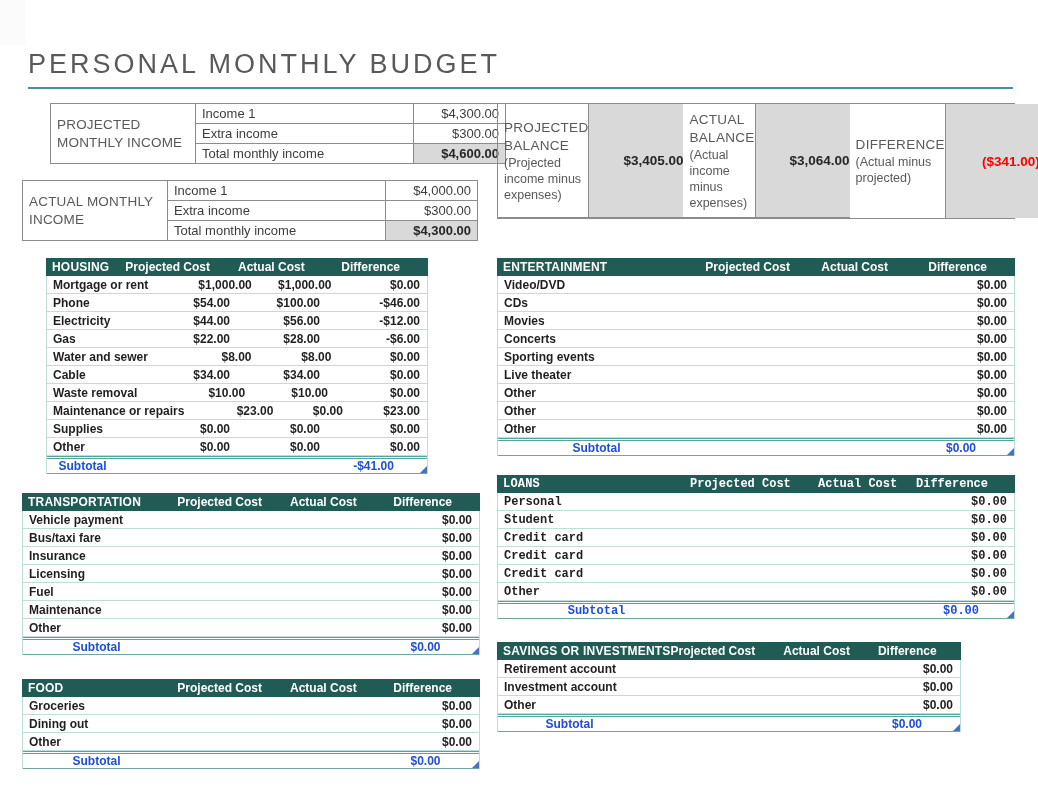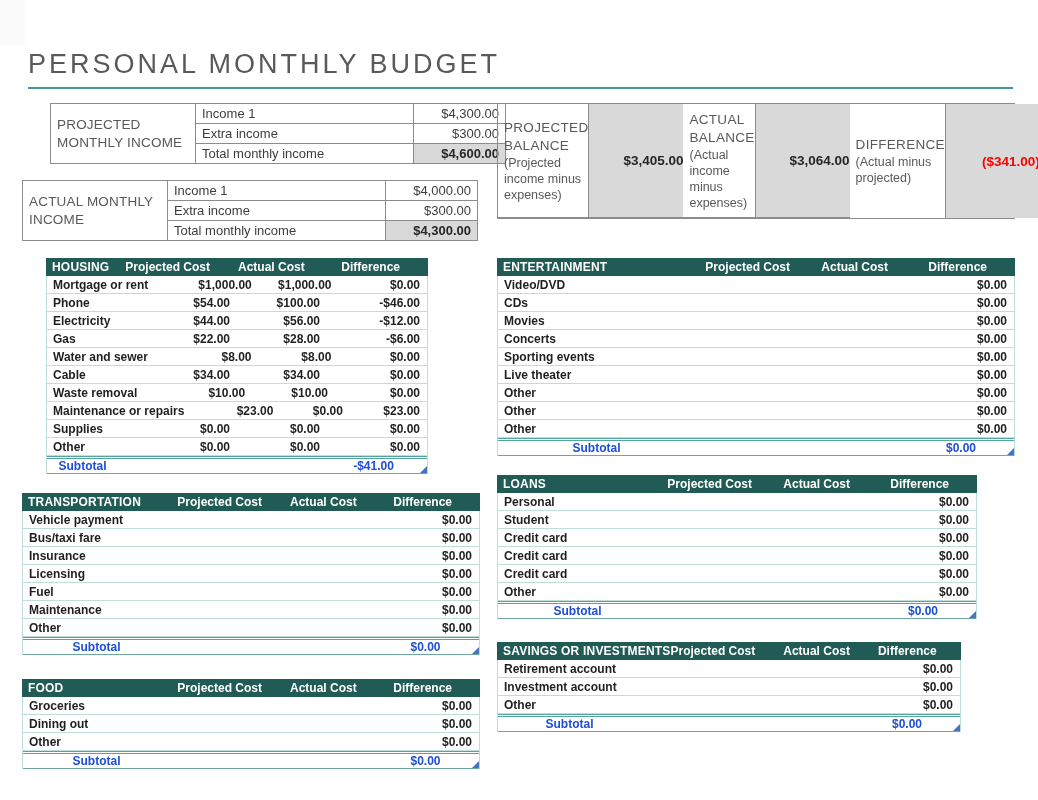--- a/index.html
+++ b/index.html
@@ -52,21 +52,21 @@
              border-left:1px solid var(--cell_border_gray);display:flex;align-items:center;
              justify-content:flex-end;padding-right:0;font-weight:bold;font-size:13.5px;color:var(--text_dark);}
   .bal-value.negative{color:var(--negative_red);}
 
   
   .cat{position:absolute;font-size:12px;}
   #cat-0{left:22px;top:258px;width:382px;padding-left:24px;}
   #cat-1{left:22px;top:493px;width:458px;}
   #cat-2{left:22px;top:679px;width:458px;}
   #cat-3{left:497px;top:258px;width:518px;}
-  #cat-4{left:497px;top:475px;width:480px;}
+  #cat-4{left:497px;top:475px;width:518px;font-family:Liberation Mono, monospace;}
   #cat-5{left:497px;top:642px;width:464px;}
 
   .cat-head{height:18px;background:var(--header_teal);color:#fff;display:flex;align-items:center;
             font-weight:bold;}
   .cat-name{flex:1;padding-left:6px;letter-spacing:0.2px;white-space:nowrap;}
   .col-h{text-align:right;padding-right:28px;box-sizing:border-box;white-space:nowrap;}
   .cat.left  .col-h.proj{width:125px}.cat.left  .col-h.act{width:90px}.cat.left  .col-h.diff{width:100px}
   .cat.right .col-h.proj{width:128px}.cat.right .col-h.act{width:98px}.cat.right .col-h.diff{width:99px}
 
   .cat-body{border-left:1px solid var(--row_line_teal);border-right:1px solid var(--row_line_teal);}

